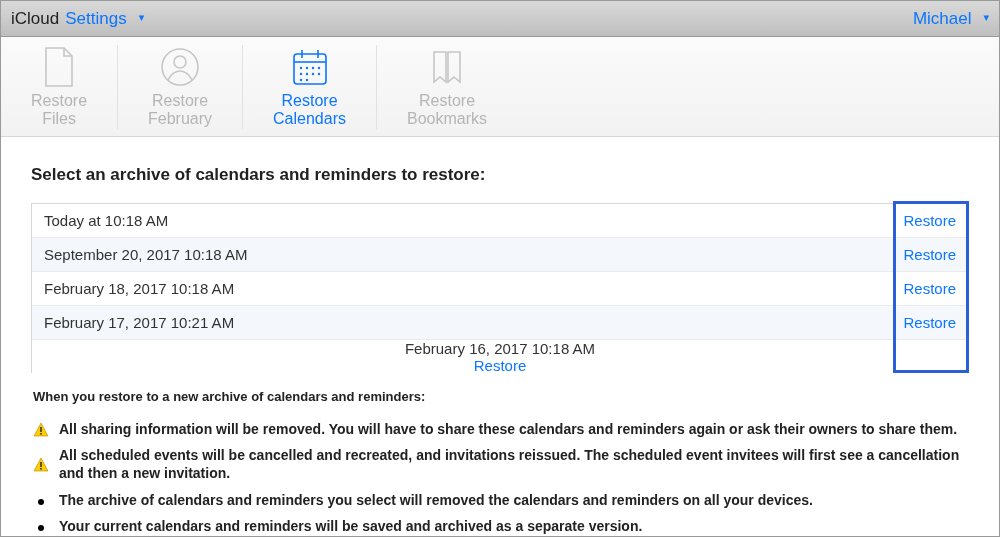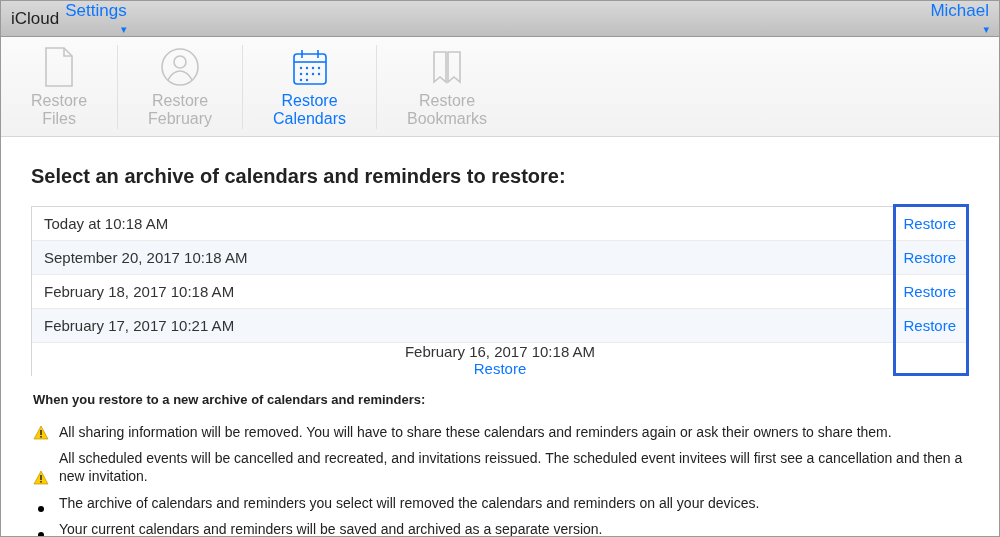--- a/index.html
+++ b/index.html
@@ -18,21 +18,21 @@
       background: linear-gradient(to bottom, #d9d9d9, #bfbfbf);
       border-bottom: 1px solid #999;
       display: flex;
       align-items: center;
       padding: 0 10px;
       justify-content: space-between;
     }
     .topbar-left, .topbar-right { display: flex; align-items: center; gap: 6px; }
     .topbar .app-name { font-size: 17px; color: #222; font-weight: 400; }
     .topbar .settings-link, .topbar .user-link {
-      color: #0c76ff; font-size: 17px; font-weight: 300; display: inline-flex; align-items: flex-end; gap: 0; flex-direction: column;
+      color: #0c76ff; font-size: 17px; font-weight: 300; display: inline-flex; align-items: flex-start; gap: 12px;
     }
     .chevron { font-size: 11px; color: #0c76ff; margin-top: 2px; }
 
     .toolbar {
       height: 100px;
       background: linear-gradient(to bottom, #fbfbfb, #f2f2f2);
       border-bottom: 1px solid #d6d6d6;
       display: flex;
       align-items: center;
       padding: 8px 0;
@@ -47,21 +47,21 @@
       cursor: pointer;
       border-right: 1px solid #e1e1e1;
       height: 84px;
     }
     .tool-item:last-child { border-right: none; }
     .tool-item.active { color: #0c76ff; }
     .tool-icon { width: 42px; height: 42px; display: flex; align-items: center; justify-content: center; margin-bottom: 4px; }
     .tool-label { font-size: 16px; line-height: 1.1; text-align: center; font-weight: 300; }
 
     .content { padding: 28px 30px 0 30px; }
-    .section-title { font-size: 20px; font-weight: 600; color: #222; margin-bottom: 18px; }
+    .section-title { font-size: 17px; font-weight: 600; color: #222; margin-bottom: 18px; }
 
     .archive-list {
       border: 1px solid #d6d6d6;
       border-bottom: none;
       max-height: 170px;
       overflow: hidden;
       position: relative;
     }
     .archive-row {
       display: flex;
@@ -82,21 +82,21 @@
       right: 0;
       top: -2px;
       width: 76px;
       height: 172px;
       border: 3px solid #2a5fd7;
       pointer-events: none;
     }
 
     .notes { margin-top: 16px; padding: 0 2px; }
     .notes-title { font-size: 13px; font-weight: 600; margin-bottom: 16px; color: #222; }
-    .note-line { display: flex; align-items: flex-end; gap: 10px; font-size: 14px; color: #222; margin-bottom: 8px; line-height: 1.3; }
+    .note-line { display: flex; align-items: center; gap: 10px; font-size: 14px; color: #222; margin-bottom: 8px; line-height: 1.3; font-weight: bold; }
     .note-line .icon-slot { width: 16px; height: 16px; flex-shrink: 0; display: flex; align-items: center; justify-content: center; margin-top: 1px; }
     .bullet-dot { width: 6px; height: 6px; border-radius: 50%; background: #000; margin: 5px 5px 0 5px; }
     .archive-container { position: relative; }
   </style>
 </head>
 <body>
 
 <div class="topbar">
   <div class="topbar-left">
     <span class="app-name">iCloud</span>

